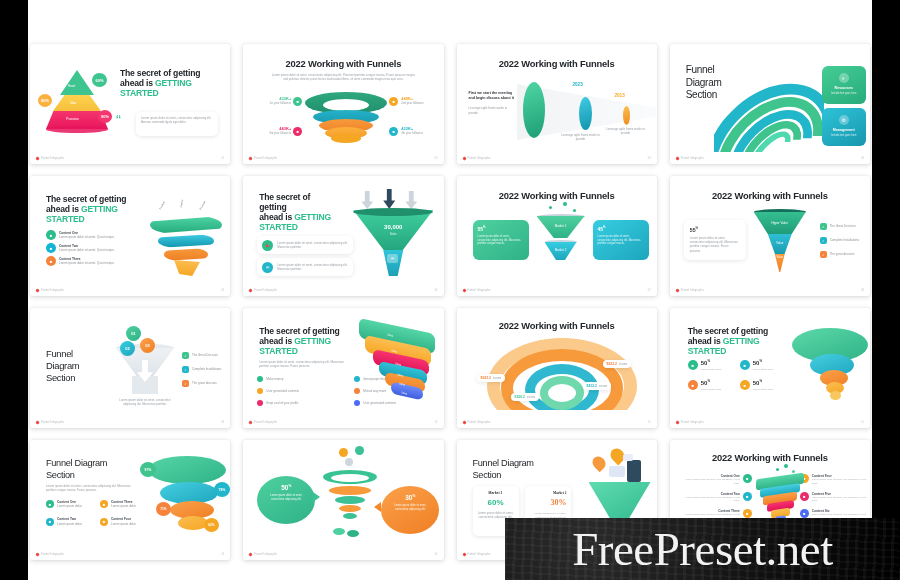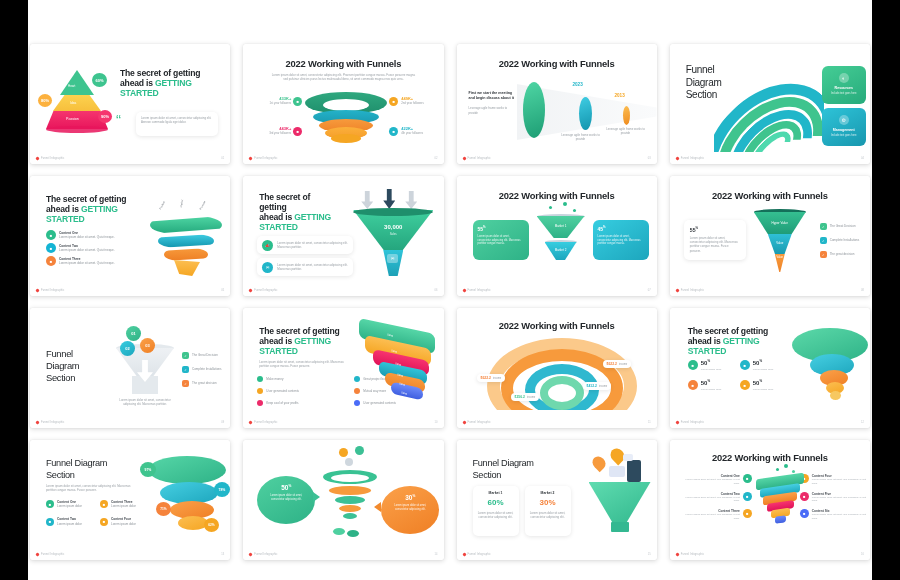--- a/index.html
+++ b/index.html
@@ -626,21 +626,21 @@
       <div class="slide-inner">
         <div style="position:absolute;left:16px;top:18px;font-size:9.2px;color:#23272b;line-height:1.3;letter-spacing:-.3px;">
           <span>Funnel</span> <span>Diagram</span><br>
           <span>Section</span>
         </div>
         <div class="pill-card" style="position:absolute;left:16px;top:46px;width:46px;height:50px;padding:5px 4px;text-align:center;">
           <div style="font-size:3.4px;font-weight:700;color:#2e3338;">Market 1</div>
           <div style="font-size:8px;font-weight:700;color:#2bbd8c;margin-top:3px;">60%</div>
           <div class="body-xs" style="margin-top:4px;">Lorem ipsum dolor sit amet, consectetur adipiscing elit.</div>
         </div>
-        <div class="pill-card" style="position:absolute;left:68px;top:46px;width:46px;height:50px;padding:5px 4px;text-align:center;">
+        <div class="pill-card" style="position:absolute;left:68px;top:46px;width:46px;height:50px;padding:5px 4px;text-align:right;font-family:Liberation Serif, serif;">
           <div style="font-size:3.4px;font-weight:700;color:#2e3338;">Market 2</div>
           <div style="font-size:8px;font-weight:700;color:#f5833c;margin-top:3px;">30%</div>
           <div class="body-xs" style="margin-top:4px;">Lorem ipsum dolor sit amet, consectetur adipiscing elit.</div>
         </div>
         <div style="position:absolute;left:132px;top:42px;width:62px;height:42px;background:linear-gradient(150deg,#5fdcb0,#31b78d);clip-path:polygon(0 0,100% 0,60% 100%,40% 100%);"></div>
         <div style="position:absolute;left:154px;top:82px;width:18px;height:10px;background:#34b891;border-radius:1px;"></div>
         <div style="position:absolute;left:136px;top:16px;width:12px;height:14px;border-radius:50% 50% 50% 0;background:#f79a3c;transform:rotate(-45deg);"></div>
         <div style="position:absolute;left:154px;top:8px;width:13px;height:15px;border-radius:50% 50% 50% 0;background:#f5a623;transform:rotate(-45deg);"></div>
         <div style="position:absolute;left:170px;top:20px;width:14px;height:22px;border-radius:2px;background:#2d4a5e;"></div>
         <div style="position:absolute;left:152px;top:26px;width:16px;height:11px;border-radius:2px;background:#dfe6f5;"></div>
@@ -716,13 +716,16 @@
         <div class="footer">
           <div class="mark"></div>
           <div class="ftxt">Funnel Infographic</div>
         </div>
         <div class="pagenum">16</div>
       </div>
     </div>
 
   </div>
 
+  <div class="watermark">
+    <span>FreePreset.net</span>
+  </div>
 </div>
 
 </body></html>

